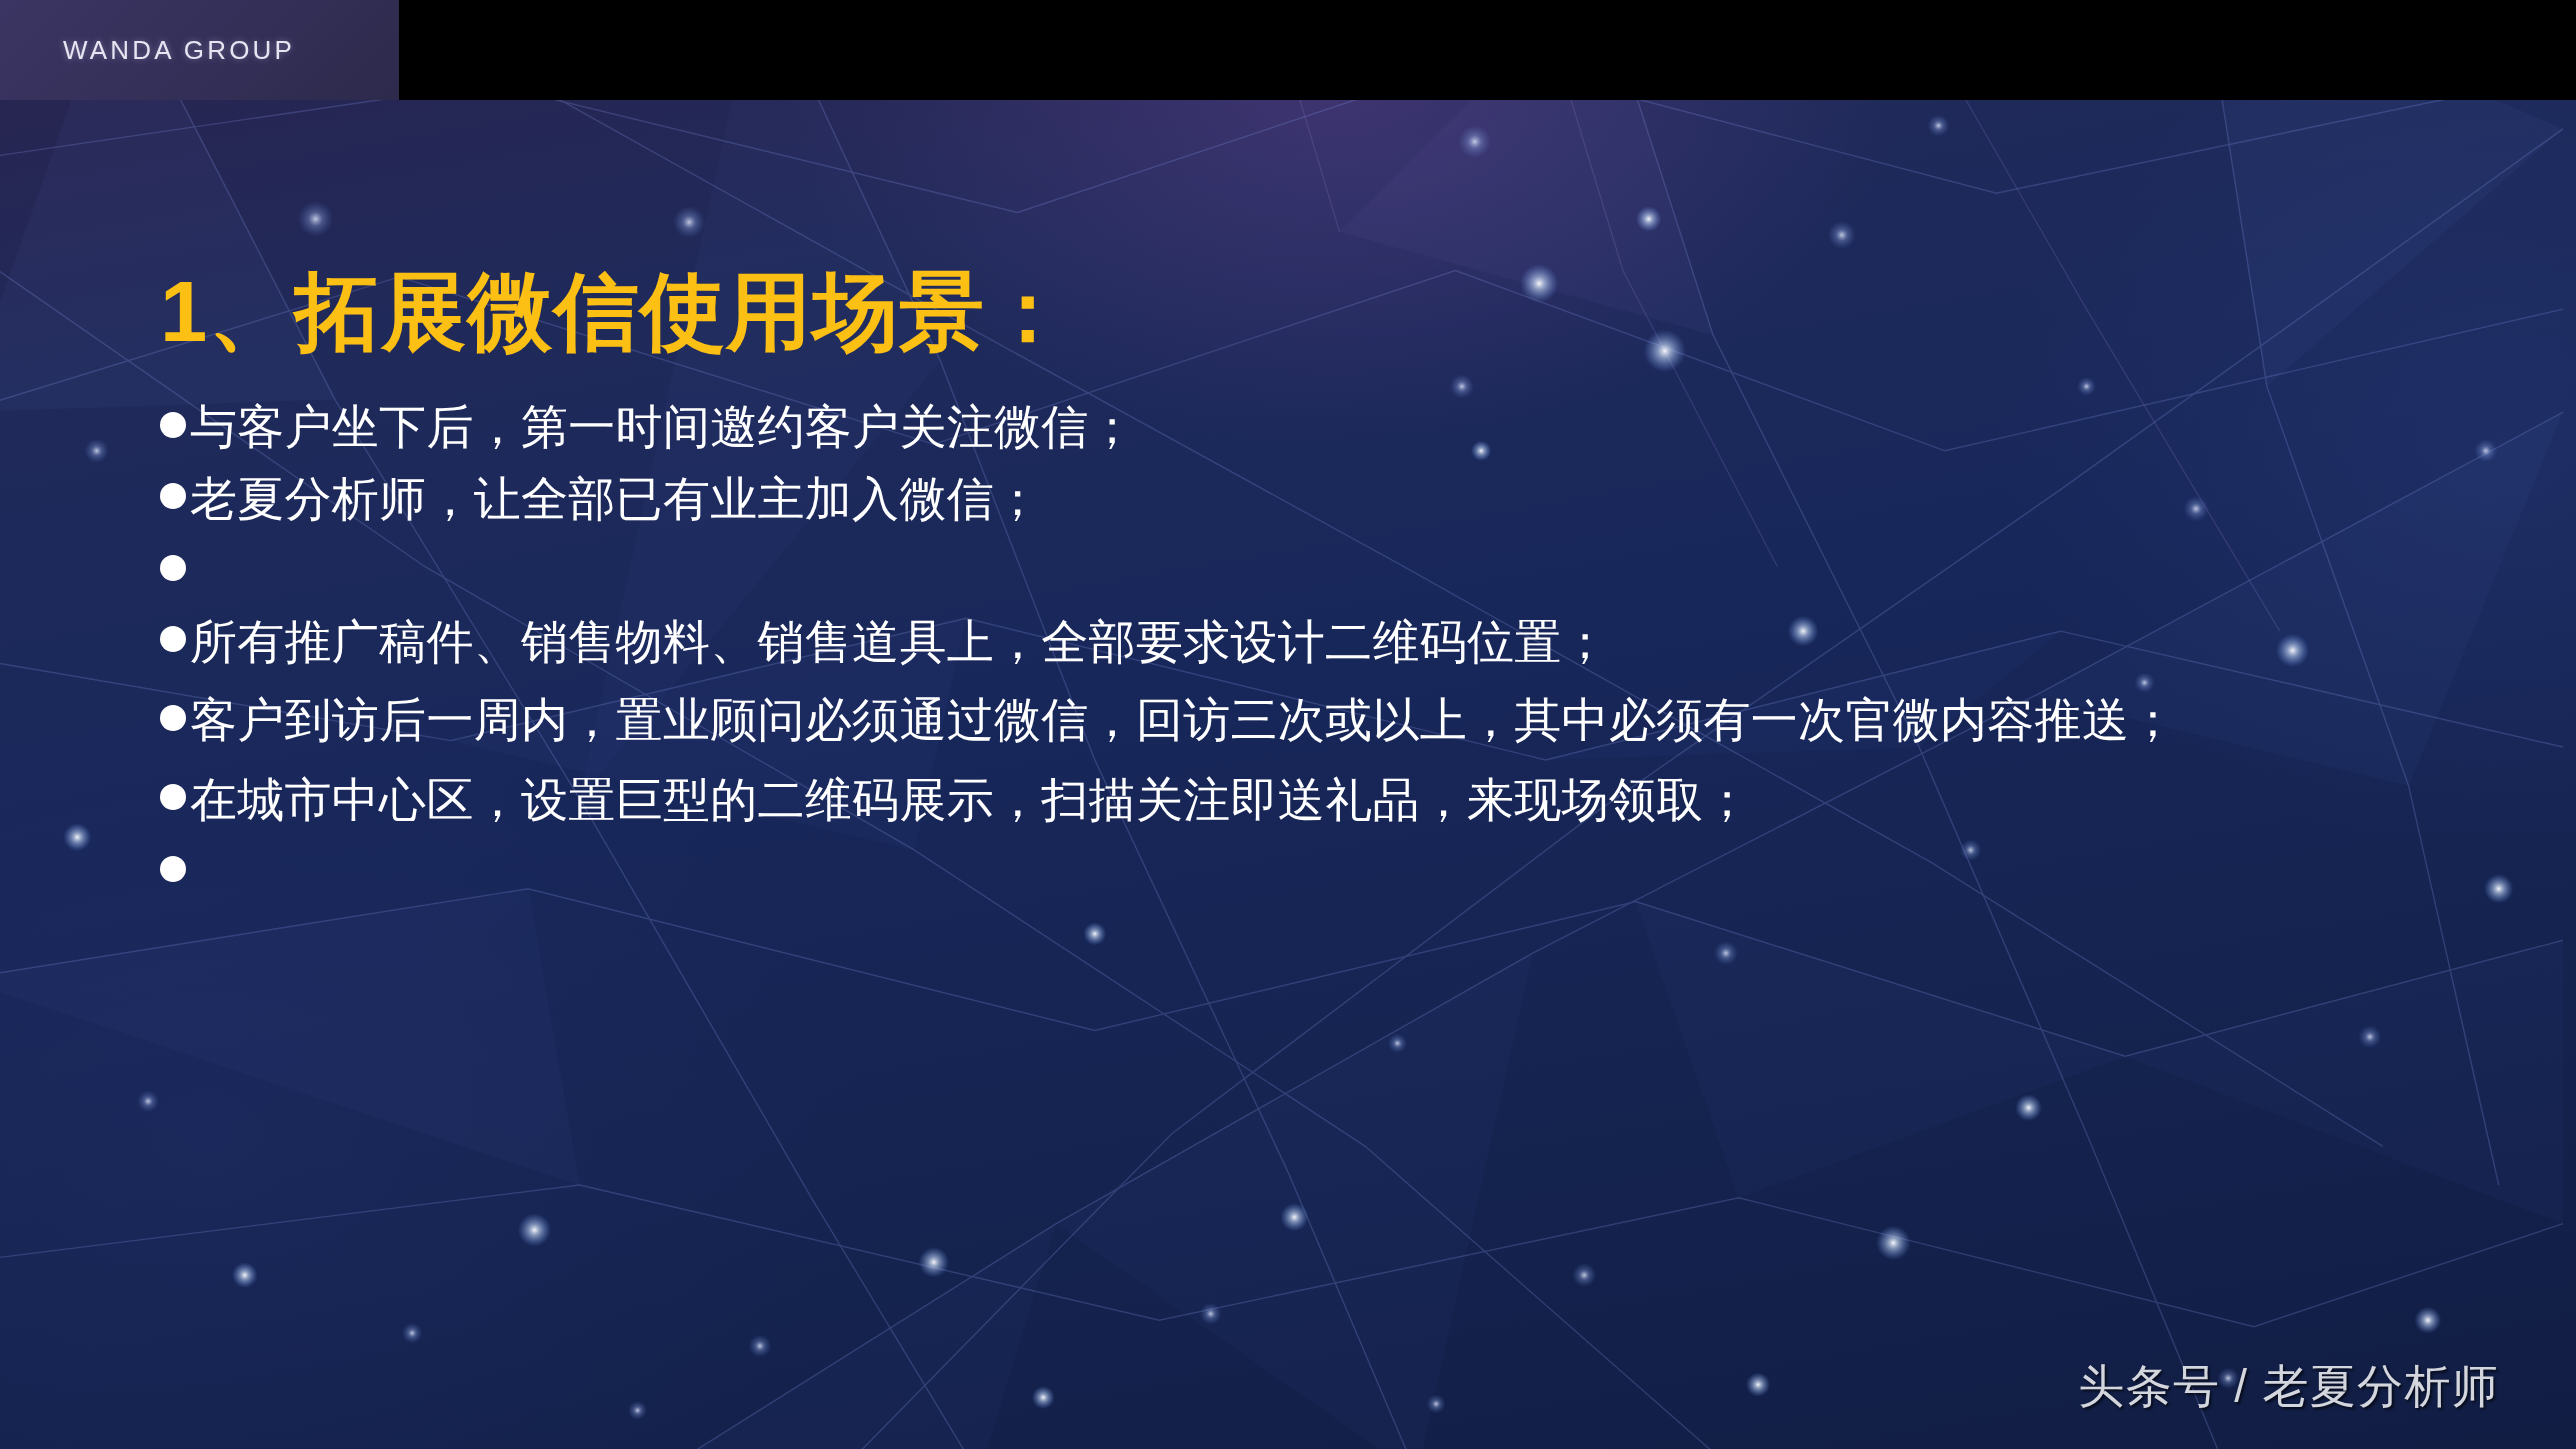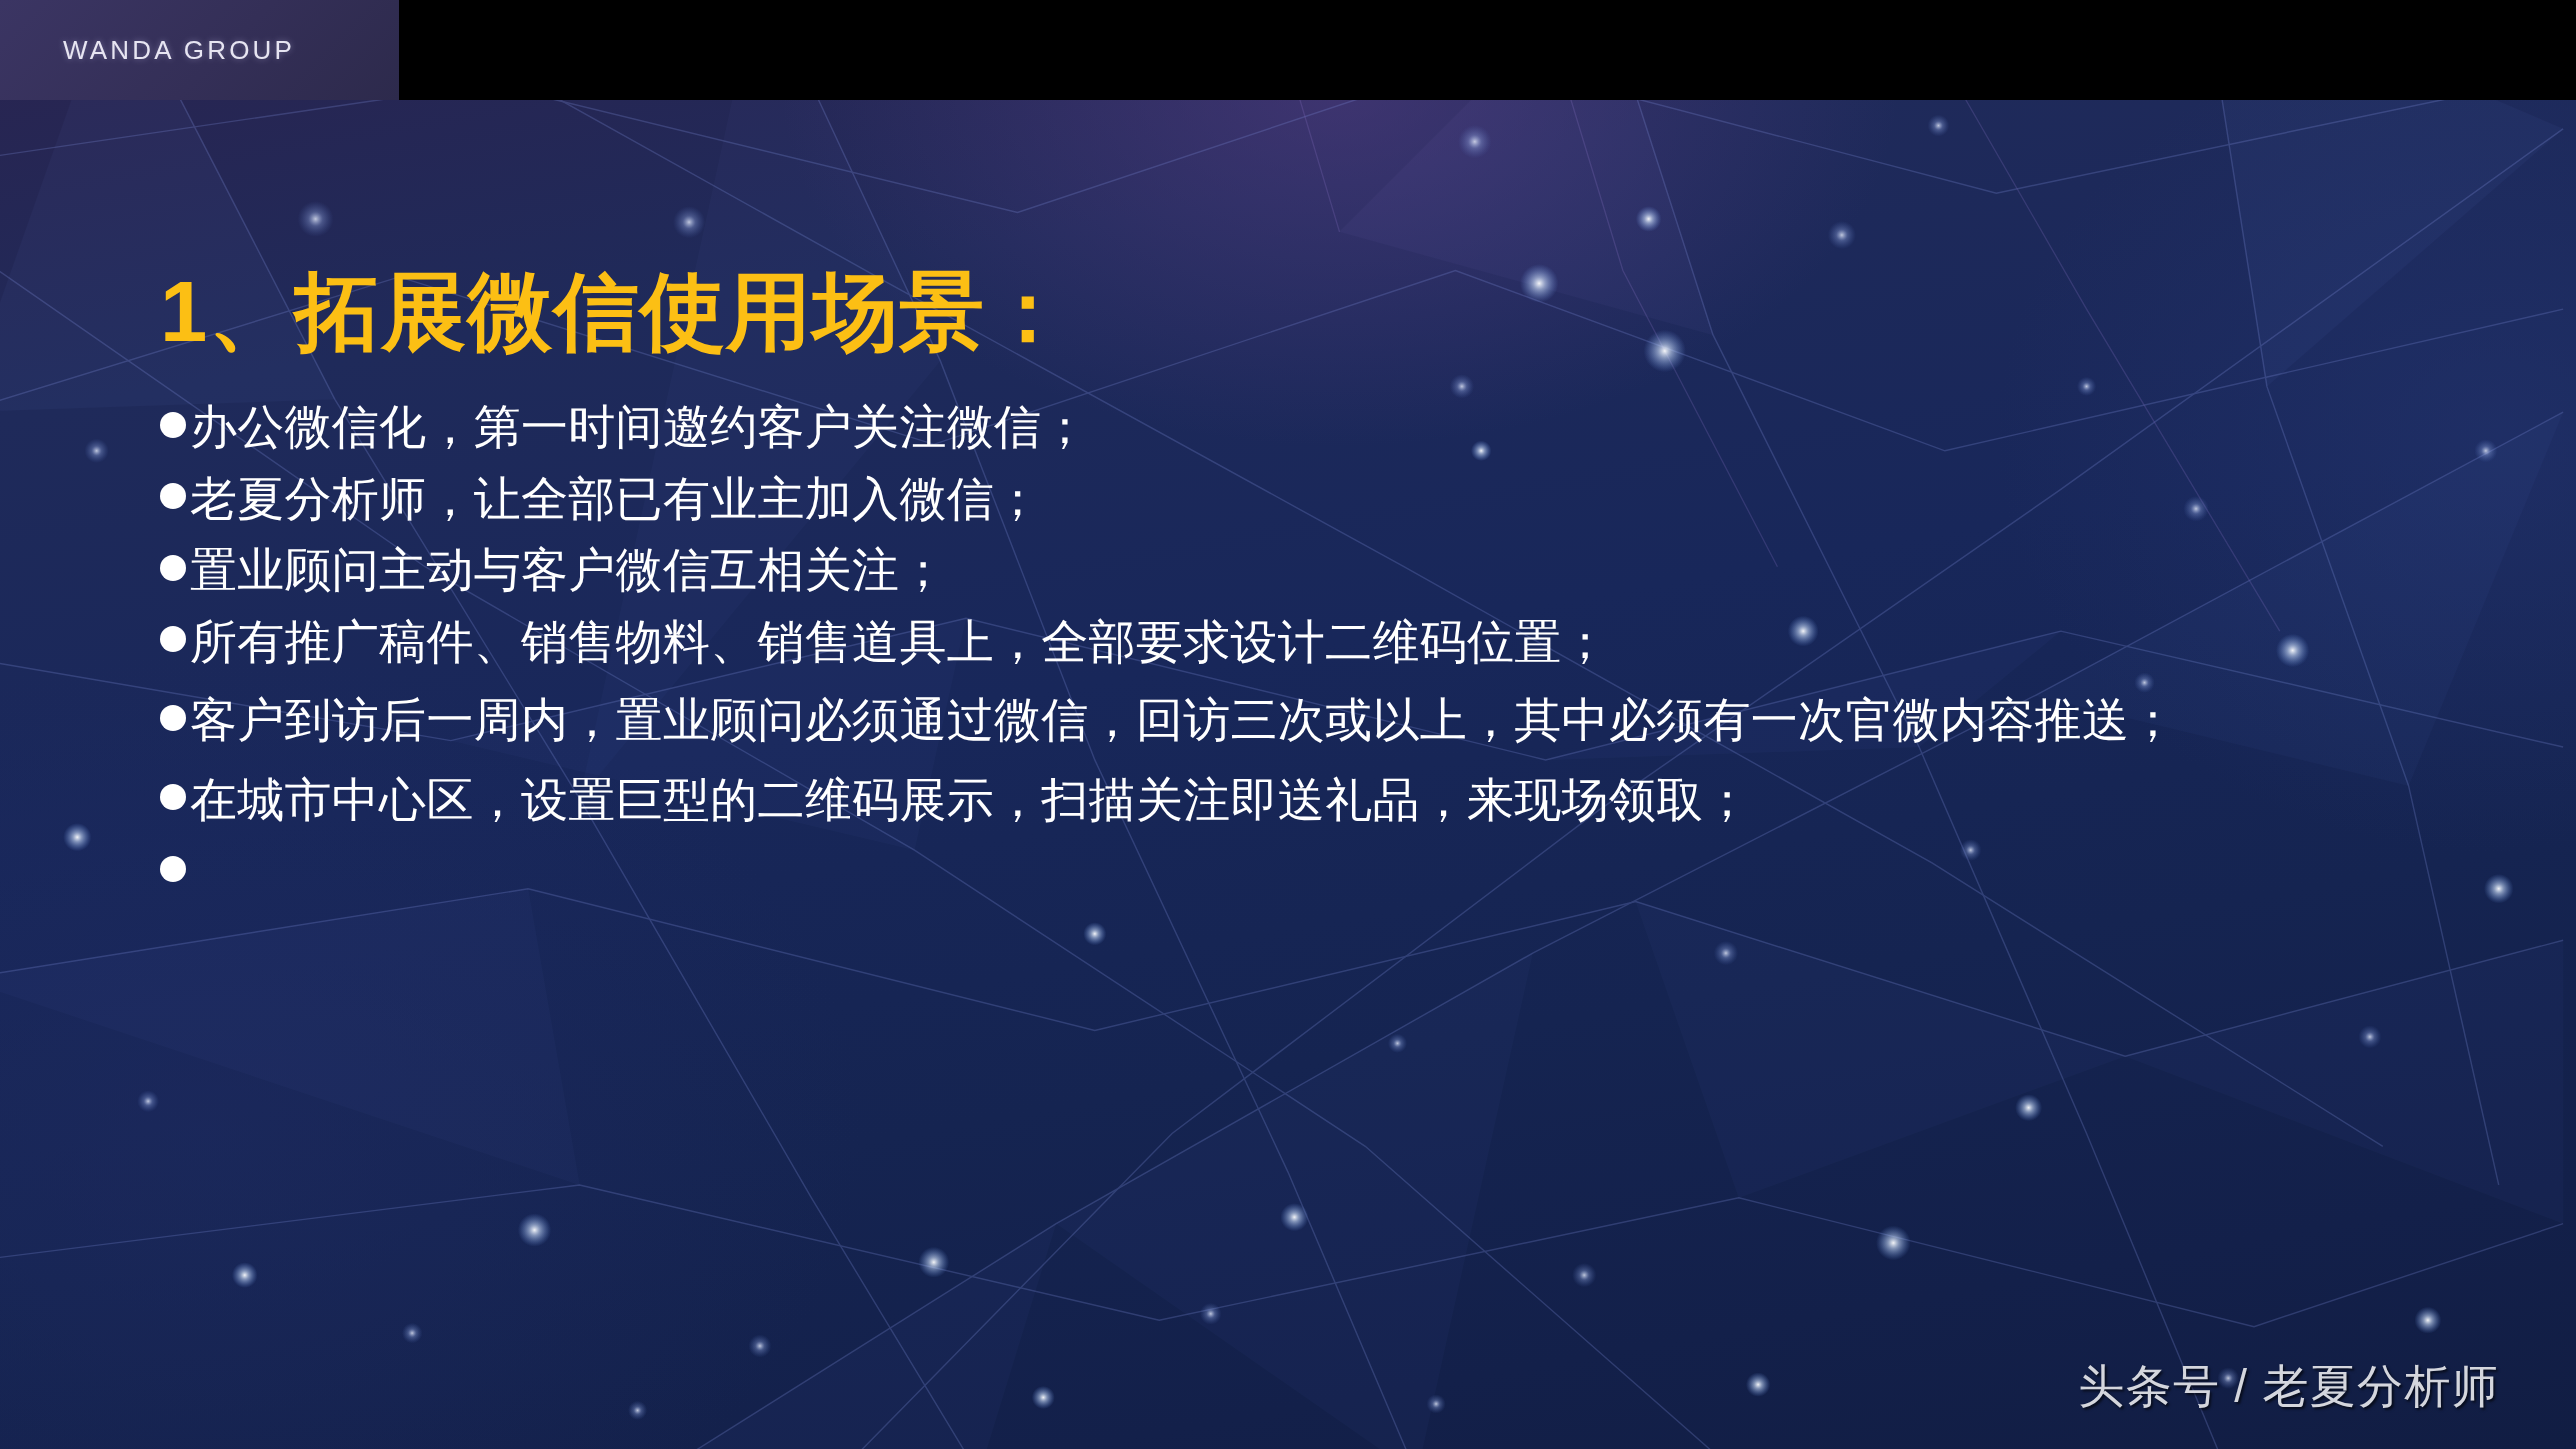--- a/index.html
+++ b/index.html
@@ -223,29 +223,29 @@
     <span class="brand-text">WANDA GROUP</span>
   </div>
 
   <div class="content">
 
     <div class="slide-title">1、拓展微信使用场景：</div>
 
     <div class="bullet-list">
 
       <div class="bullet-row">
-        <span class="bullet-dot"></span><span>办公微信化，第一时间邀约客户关注微信；</span>
+        <span class="bullet-dot"></span><span>与客户坐下后，第一时间邀约客户关注微信；</span>
       </div>
 
       <div class="bullet-row">
         <span class="bullet-dot"></span><span>老夏分析师，让全部已有业主加入微信；</span>
       </div>
 
       <div class="bullet-row">
-        <span class="bullet-dot"></span><span>置业顾问主动与客户微信互相关注；</span>
+        <span class="bullet-dot"></span>
       </div>
 
       <div class="bullet-row">
         <span class="bullet-dot"></span><span>所有推广稿件、销售物料、销售道具上，全部要求设计二维码位置；</span>
       </div>
 
       <div class="bullet-row wrapped">
         <span class="bullet-dot"></span><span>客户到访后一周内，置业顾问必须通过微信，回访三次或以上，其中必须有一次官微内容推送；</span>
       </div>
 

